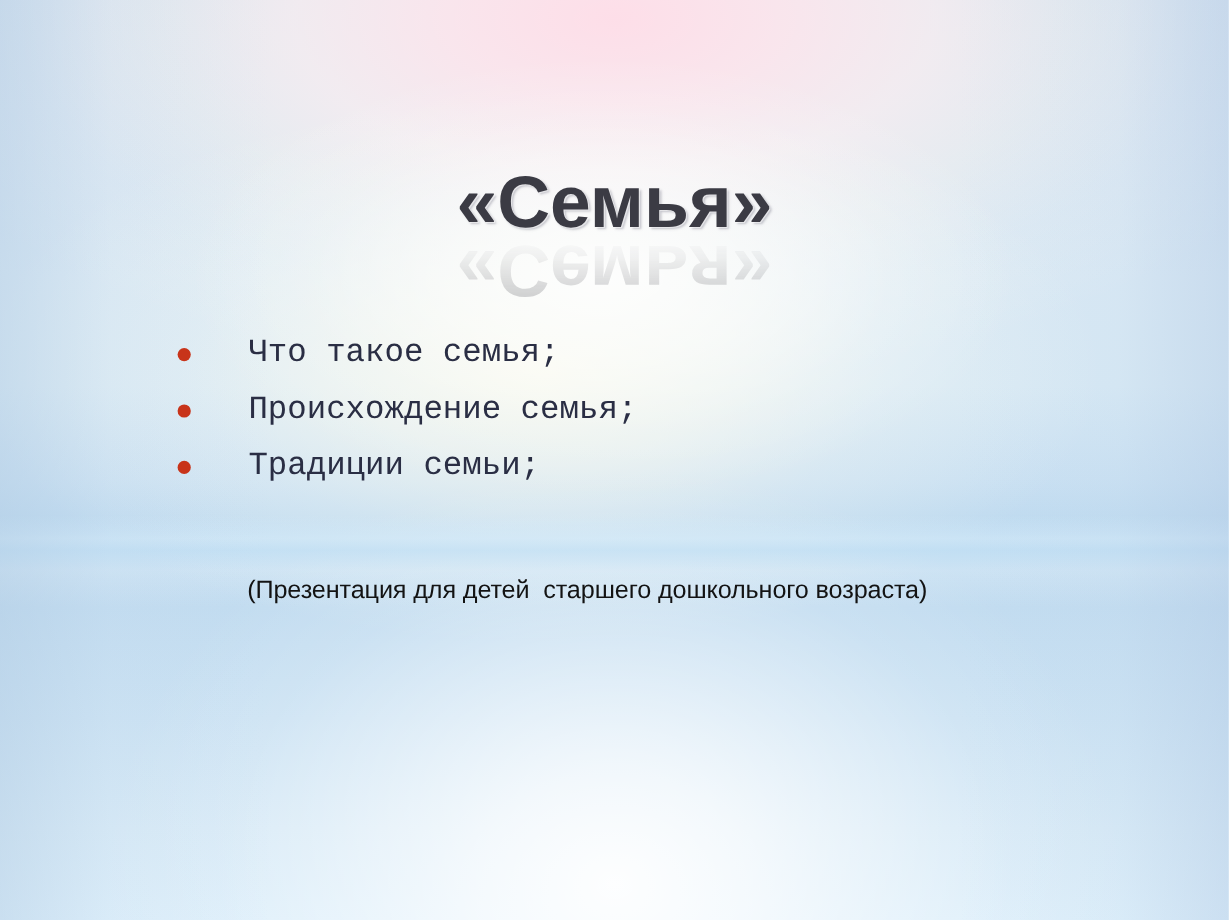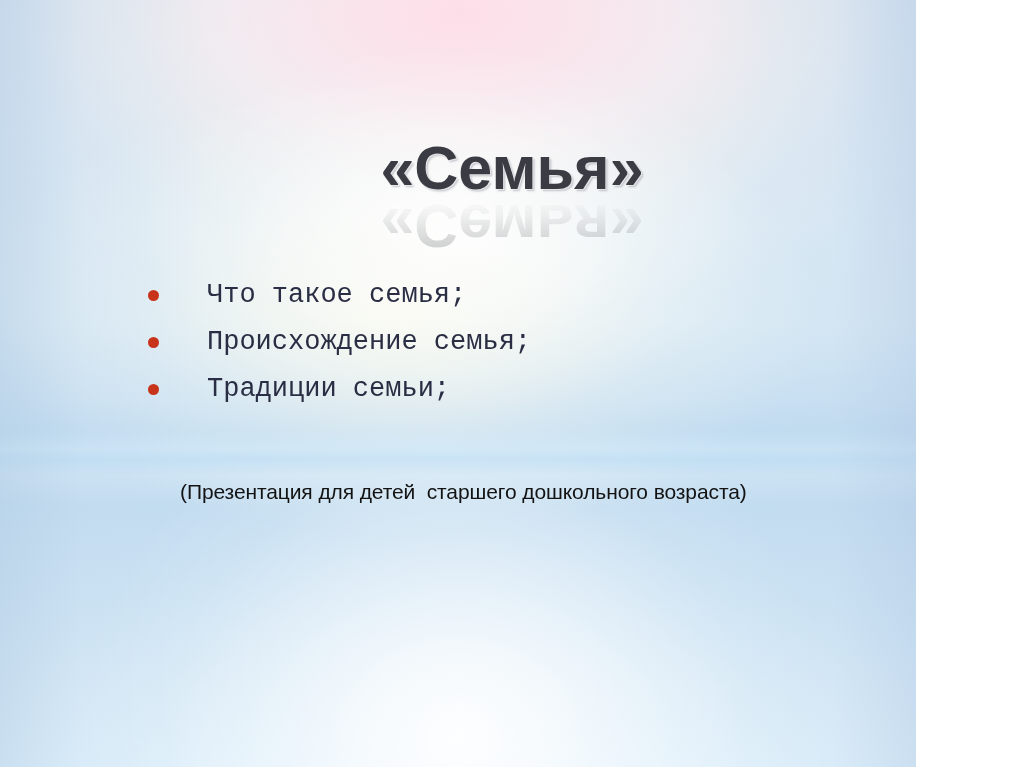--- a/index.html
+++ b/index.html
@@ -3,21 +3,21 @@
 <meta charset="utf-8">
 <style>
   html, body {
     margin: 0;
     padding: 0;
     background: #ffffff;
   }
 
   .slide {
     position: relative;
-    width: 916px;
+    width: 1024px;
     height: 767px;
     overflow: hidden;
     font-family: "Liberation Sans", "DejaVu Sans", sans-serif;
     background-color: #cfe0f0;
   }
 
   
   .bg-layer {
     position: absolute;
     inset: 0;
@@ -170,21 +170,21 @@
   .bullet-text {
     font-size: 27px;
     color: #2a2e44;
     white-space: pre;
     line-height: 1.05;
   }
 
   
   .subtitle {
     position: absolute;
-    left: 180px;
+    left: 206px;
     top: 480px;
     font-size: 21px;
     color: #131313;
     white-space: pre;
     letter-spacing: -0.1px;
   }
 </style>
 </head>
 <body>
 

